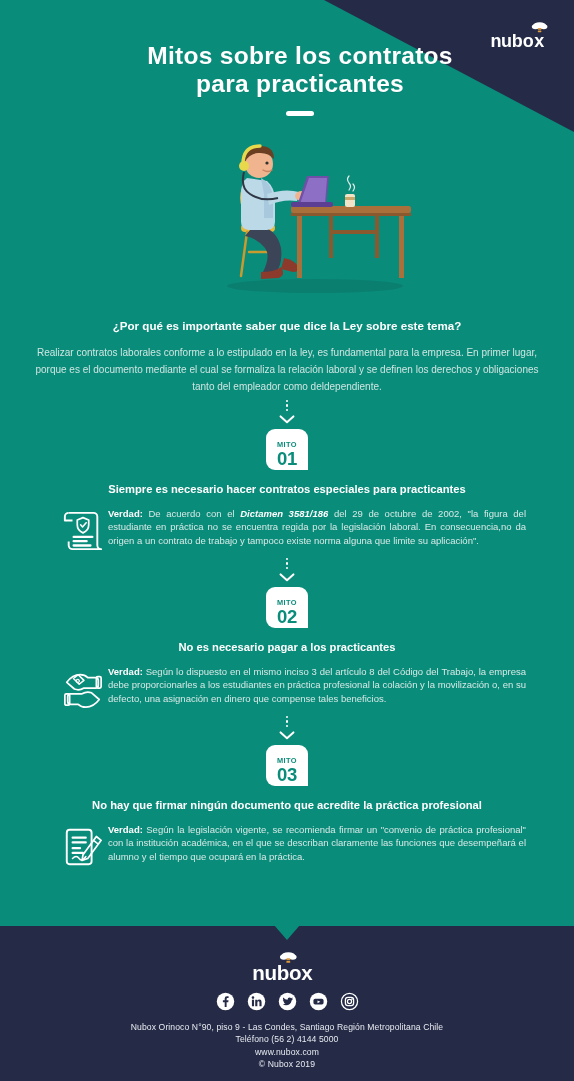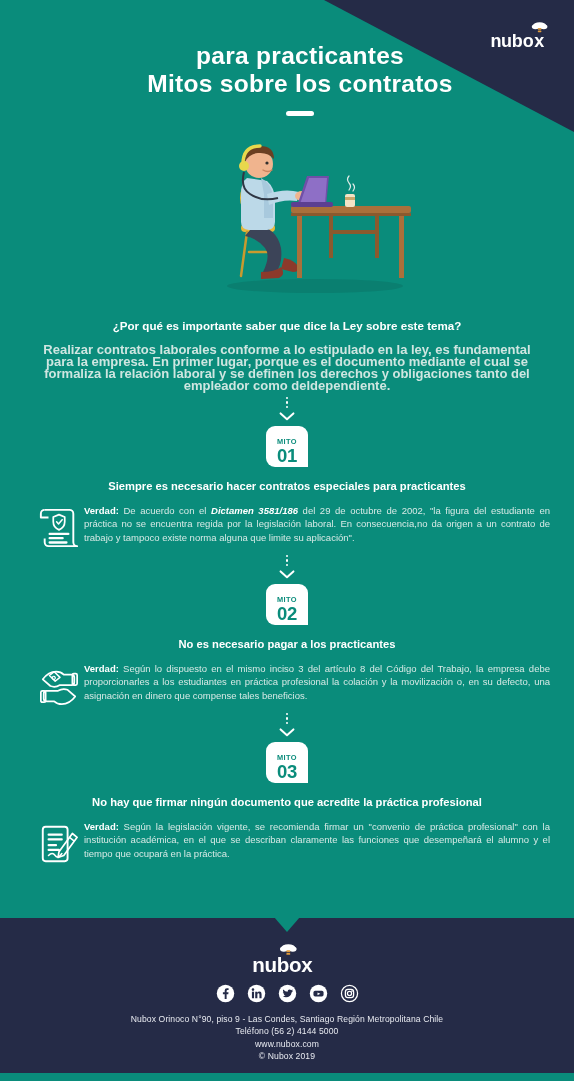--- a/index.html
+++ b/index.html
@@ -84,23 +84,23 @@
   }
   .intro-title {
     color: #ffffff;
     font-size: 11.6px;
     font-weight: bold;
     line-height: 16px;
     margin-bottom: 10px;
   }
   .intro-body {
     color: #CFE6E1;
-    font-size: 13px;
-    line-height: 12px;
-    font-weight: bold;
+    font-size: 10px;
+    line-height: 17px;
+    font-weight: normal;
   }
 
   
   .separator {
     width: 100%;
     height: 34px;
     display: flex;
     flex-direction: column;
     align-items: center;
     justify-content: center;
@@ -150,21 +150,21 @@
   }
   .mito-badge .mito-num {
     color: #0A8C7B;
     font-size: 18.5px;
     font-weight: bold;
     line-height: 19px;
     letter-spacing: -0.2px;
   }
 
   .myth {
-    padding: 0 16px;
+    padding: 0 40px;
   }
   .myth-heading {
     color: #ffffff;
     font-size: 11.2px;
     font-weight: bold;
     text-align: center;
     line-height: 15px;
     margin: 12px 0 10px;
   }
   .myth-row {
@@ -194,21 +194,21 @@
     font-style: italic;
     font-weight: bold;
     color: #ffffff;
   }
 
   
   .footer {
     position: absolute;
     left: 0;
     right: 0;
-    bottom: 8px;
+    bottom: 0;
     height: 155px;
     background: #252B47;
     text-align: center;
   }
   .footer-notch {
     position: absolute;
     top: -1px;
     left: 50%;
     transform: translateX(-50%);
     width: 26px;
@@ -259,22 +259,22 @@
           <rect x="83" y="13" width="6" height="3" rx="1" fill="#E09B3D"></rect>
           <rect x="83" y="17" width="6" height="3" rx="1" fill="#E09B3D"></rect>
         </g>
         <text x="4" y="44" font-family="Liberation Sans, sans-serif" font-size="30" font-weight="bold" fill="#ffffff" letter-spacing="-0.5">nub</text>
         <text x="58" y="44" font-family="Liberation Sans, sans-serif" font-size="30" font-weight="bold" fill="#ffffff" letter-spacing="-0.5">o</text>
         <text x="77" y="44" font-family="Liberation Sans, sans-serif" font-size="30" font-weight="bold" fill="#ffffff" letter-spacing="-0.5">x</text>
       </svg>
     </div>
 
     <div class="title-block">
+      <div class="title-line">Mitos sobre los contratos</div>
       <div class="title-line">para practicantes</div>
-      <div class="title-line">Mitos sobre los contratos</div>
       <div class="title-rule"></div>
     </div>
 
     <div class="hero-illustration">
       <svg viewBox="0 0 300 180" width="574" height="180" preserveAspectRatio="xMidYMid meet" aria-hidden="true">
 
         <ellipse cx="152" cy="166" rx="88" ry="7" fill="#0A7F70"></ellipse>
 
         <path d="M86 64 q-9 2 -9 14 q0 12 9 15 l6 -1 l0 -27 z" fill="#E8B93C"></path>
 

